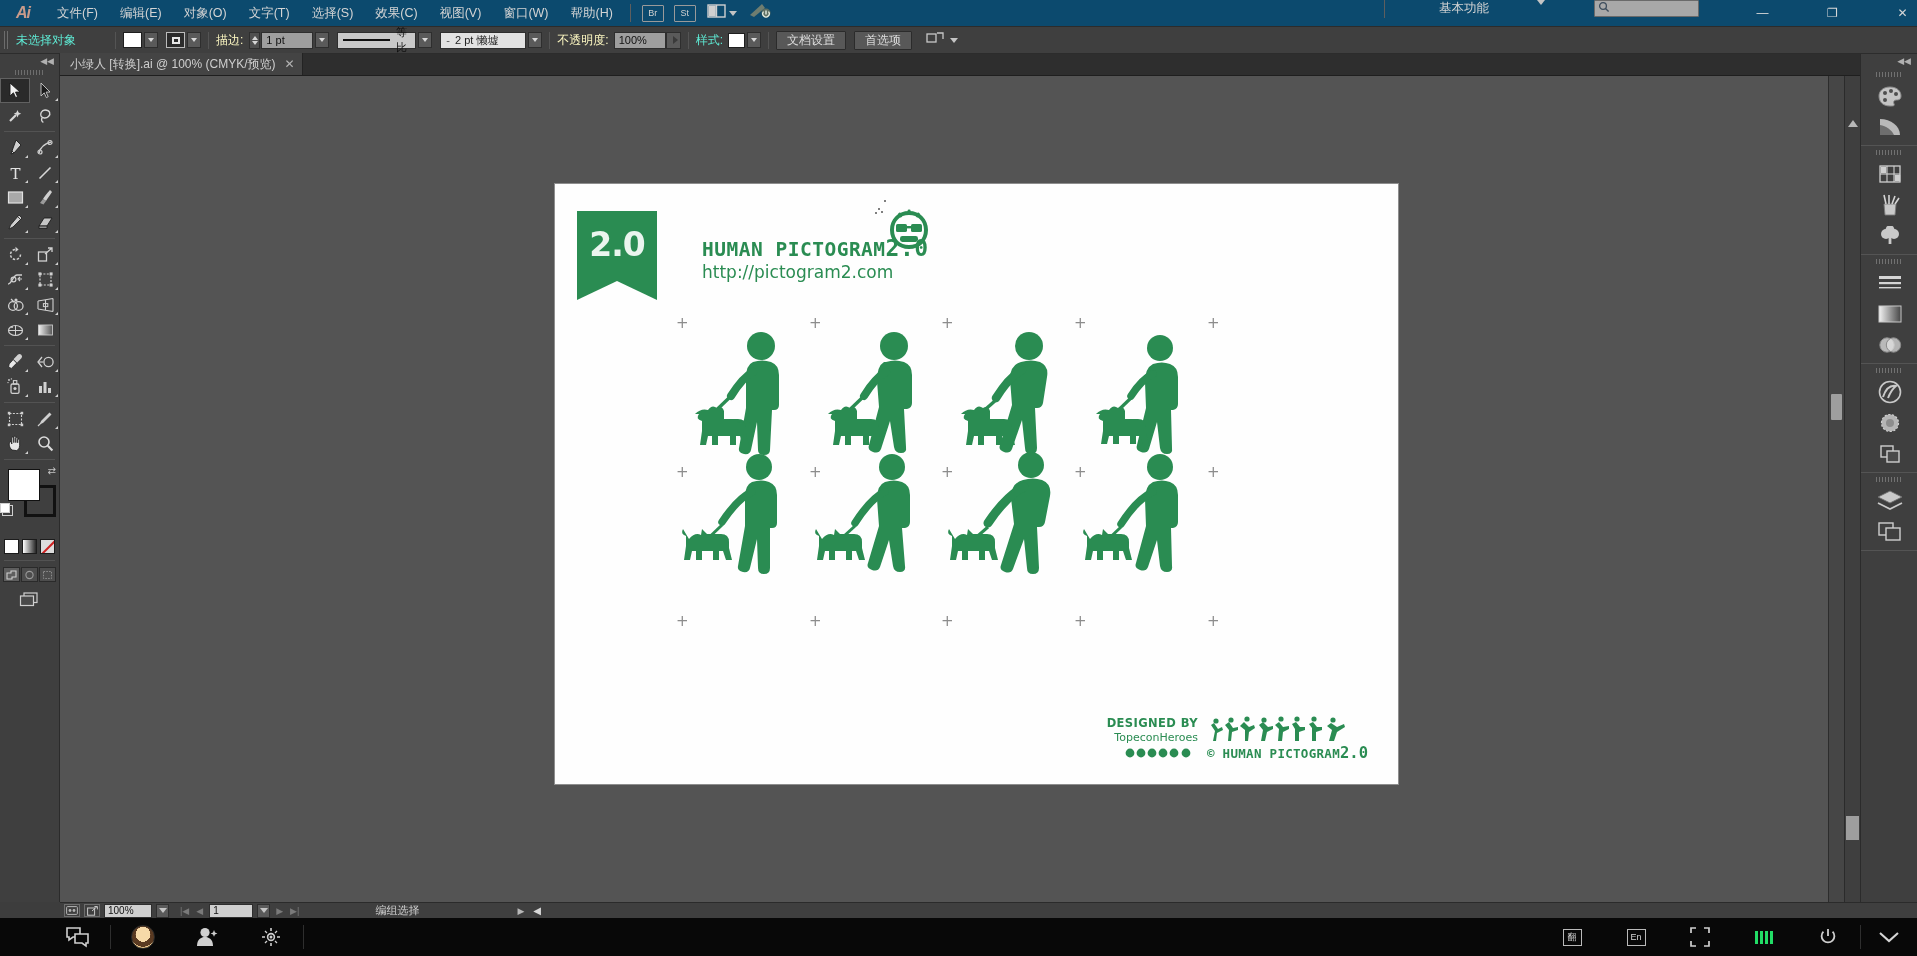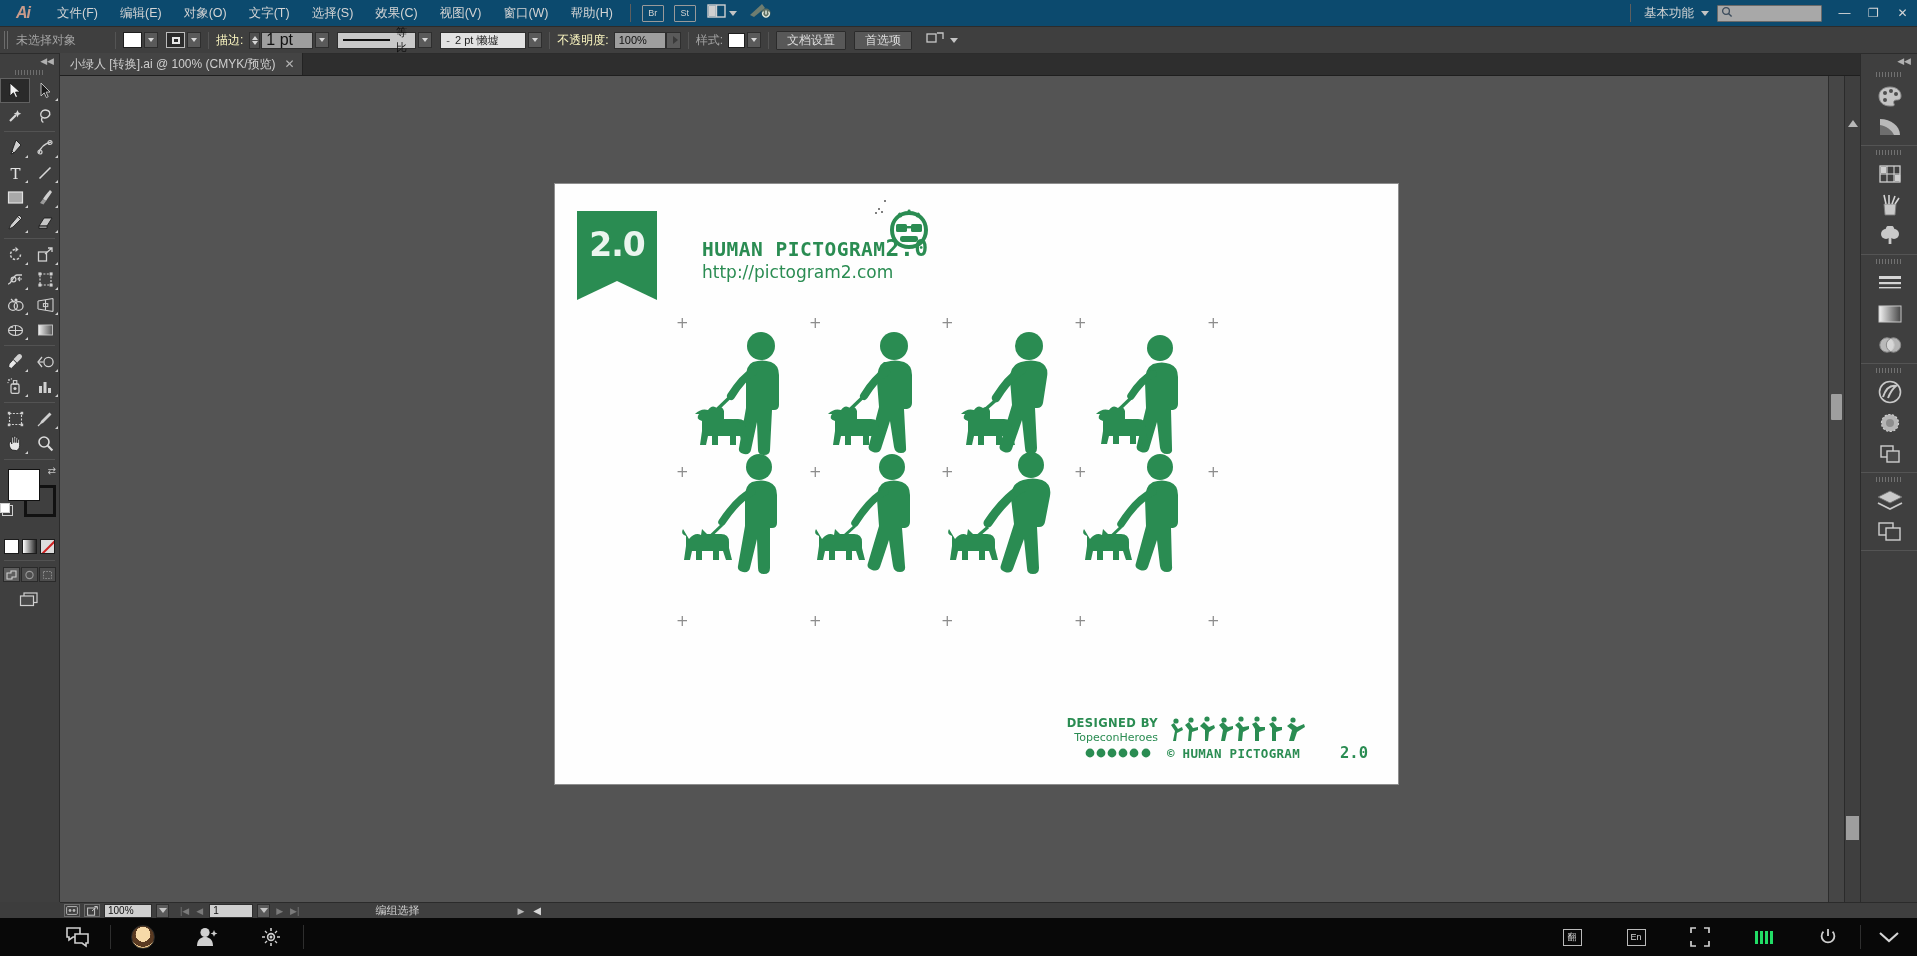--- a/index.html
+++ b/index.html
@@ -14,53 +14,53 @@
     justify-content:center; color:#c89b8b; font-size:16px; font-weight:bold;
     font-style:italic; letter-spacing:-1px; }
   .menu-item{ padding:0 11px; height:27px; line-height:27px; color:#d4d4d4;
     font-size:12.5px; white-space:nowrap; cursor:default; }
   .mb-icon{ width:22px; height:17px; border:1px solid #9a9a9a; color:#d0d0d0;
     font-size:9px; display:inline-flex; align-items:center; justify-content:center;
     margin:0 5px; border-radius:1px; }
   .mb-sep{ width:1px; height:18px; background:#5e5e5e; margin:0 6px; }
   .arrow-dn{ width:0;height:0;border-left:4px solid transparent;
     border-right:4px solid transparent;border-top:5px solid #c4c4c4; }
-  .mb-right{ margin-left:auto; display:flex; align-items:center; height:27px; }
+  .mb-right{ margin-left:auto; display:flex; height:27px;gap:41px; }
   .ws-label{ color:#d4d4d4; font-size:12.5px; padding:0 7px; }
   .search-box{ width:105px;height:17px;background:#a8a8a8;border:1px solid #6a6a6a;
     display:flex;align-items:center;padding-left:3px;margin:0 8px;border-radius:1px;}
   .win-btn{ width:29px;height:26px;display:flex;align-items:center;
     justify-content:center;color:#d8d8d8;font-size:12px; }
 
   
   .controlbar{ position:absolute; left:0; top:27px; width:1917px; height:27px;
     background:#3f3f3f; border-bottom:1px solid #2c2c2c;
     display:flex; align-items:center; padding-left:4px; }
   .grip{ width:6px;height:18px;
     background:repeating-linear-gradient(to right,#6d6d6d 0 1px,transparent 1px 3px);
     margin-right:6px; }
-  .cb-label{ color:#a3a3a3; font-size:12px; white-space:nowrap; }
+  .cb-label{ color:#5eead4; font-size:12px; white-space:nowrap; }
   .cb-label.orange{ color:#fef9c3; }
   .cb-sep{ width:1px;height:17px;background:#545454;margin:0 7px; }
   .swatch{ width:19px;height:16px;background:#fff;border:1px solid #1e1e1e; }
   .swatch.sm{ width:17px;height:15px; }
   .stroke-ico{ width:19px;height:16px;background:#2b2b2b;border:1px solid #bbb;
     display:flex;align-items:center;justify-content:center; }
   .stroke-ico i{ display:block;width:8px;height:7px;border:2px solid #e8e8e8; }
   .dd-btn{ width:14px;height:16px;background:#5a5a5a;border:1px solid #2e2e2e;
     display:flex;align-items:center;justify-content:center;margin-left:2px; }
   .dd-btn .arrow-dn{ border-top-color:#d8d8d8;border-left-width:3px;border-right-width:3px;border-top-width:4px;}
   .spin{ display:flex;flex-direction:column;justify-content:center;
     width:11px;height:17px;background:#4f4f4f;border:1px solid #2e2e2e;margin-right:1px; }
   .spin i{ width:0;height:0;border-left:3px solid transparent;
     border-right:3px solid transparent;margin:0 auto; }
   .spin i.up{ border-bottom:4px solid #d5d5d5;margin-bottom:1px; }
   .spin i.dn{ border-top:4px solid #d5d5d5; }
   .numfield{ height:17px;background:#9e9e9e;border:1px solid #2e2e2e;color:#111;
-    font-size:16px;display:flex;align-items:center;padding:0 4px; }
+    font-size:11px;display:flex;align-items:center;padding:0 4px; }
   .widefield{ height:17px;background:#c9c9c9;border:1px solid #2e2e2e;color:#111;
     font-size:11px;display:flex;align-items:center;padding:0 5px;gap:6px; }
   .strokeline{ width:72px;height:2px;background:#111; }
   .grayfield{ height:17px;background:#e2e2e2;border:1px solid #2e2e2e;color:#222;
     font-size:11px;display:flex;align-items:center;padding:0 5px;gap:5px; }
   .pctfield{ width:52px;height:17px;background:#9e9e9e;border:1px solid #2e2e2e;
     color:#111;font-size:11px;display:flex;align-items:center;padding:0 4px; }
   .arrow-rt{ width:0;height:0;border-top:4px solid transparent;
     border-bottom:4px solid transparent;border-left:5px solid #3a3a3a;margin-left:4px;}
   .btn3d{ height:19px;background:#585858;border:1px solid #2b2b2b;color:#dcdcdc;
@@ -783,21 +783,21 @@
                 <circle cx="74" cy="3" r="2.6"></circle>
             <path d="M88 25 l0 -12 l-3 -5 l4 -2 l4 5 l5 0 l0 3 l-6 2 l0 9 z"></path>
                 <circle cx="90" cy="3" r="2.6"></circle>
             <path d="M105 25 l0 -13 l-3 -4 l4 -2 l4 5 l5 0 l0 3 l-6 2 l0 9 z"></path>
                 <circle cx="107" cy="3" r="2.6"></circle>
             <path d="M122 25 l3 -11 l-5 -4 l4 -3 l6 4 l7 -3 l1 3 l-8 5 l-3 9 z"></path>
                 <circle cx="126" cy="4" r="2.6"></circle>
           </g>
             </svg>
         </div>
-        <div style="display:flex;align-items:baseline;margin-top:-2px;gap:40px;">
+        <div style="display:flex;align-items:baseline;margin-top:-2px;">
           <span style="color:#2a8c52;font-size:12.5px;font-weight:bold;letter-spacing:.3px;font-family:'DejaVu Sans Mono',monospace;">© HUMAN PICTOGRAM</span>
           <span style="color:#2a8c52;font-size:15.5px;font-weight:bold;font-family:'DejaVu Sans Mono',monospace;">2.0</span>
         </div>
       </div>
     </div>
   </div>
 </div>
 
 <div class="vscroll" style="right:73px;">
   <div class="vthumb"></div>

